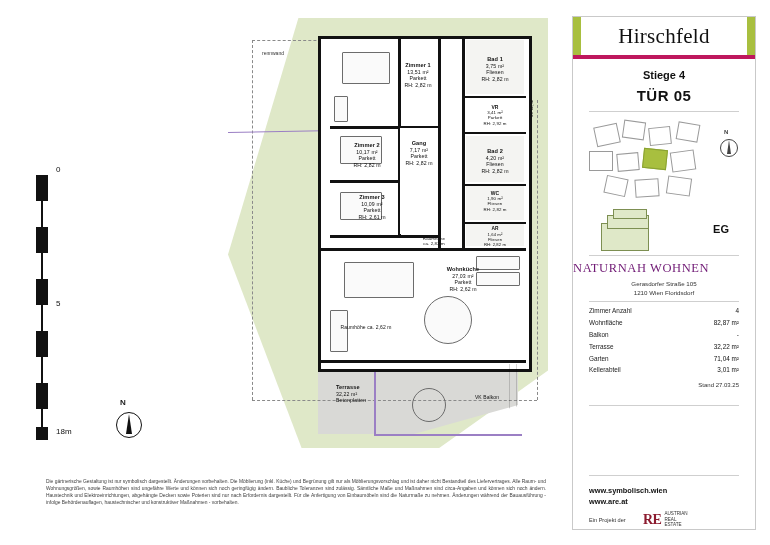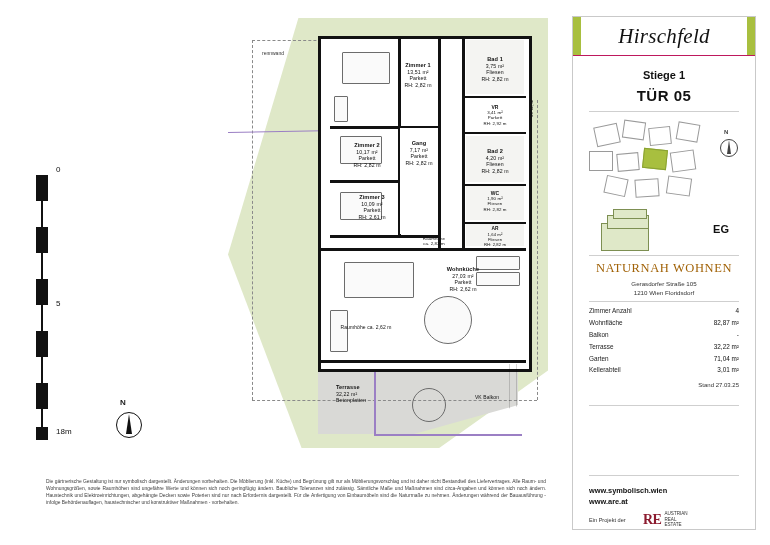--- a/index.html
+++ b/index.html
@@ -83,21 +83,21 @@
   .compass .n{position:absolute;left:12px;top:0;font-size:8px;font-weight:bold;}
 
   
   .legal{
     position:absolute;left:46px;top:478px;width:500px;
     font-size:4.9px;line-height:1.45;color:#3c3c3c;text-align:justify;
   }
 
   
   .panel{position:absolute;left:572px;top:16px;width:182px;height:512px;border:1px solid #c9c9c9;background:#fff;}
-  .brandbar{position:absolute;left:0;top:0;width:100%;height:38px;border-bottom:1px solid #be185d;font-style:italic;}
+  .brandbar{position:absolute;left:0;top:0;width:100%;height:38px;border-bottom:4px solid #be185d;}
   .brand-green{position:absolute;left:0;top:0;width:8px;height:38px;background:#a8bf3f;}
   .brand-green2{position:absolute;right:0;top:0;width:8px;height:38px;background:#a8bf3f;}
   .brand-txt{
     position:absolute;left:0;top:0;width:182px;height:38px;
     display:flex;align-items:center;justify-content:center;
     font-family:"Liberation Serif", serif;font-size:21px;letter-spacing:.3px;color:#111;
   }
   .stiege{position:absolute;left:0;top:52px;width:182px;text-align:center;font-size:11px;font-weight:bold;color:#111;}
   .tur{position:absolute;left:0;top:70px;width:182px;text-align:center;font-size:15px;font-weight:bold;color:#111;letter-spacing:.5px;}
   .rule{position:absolute;left:16px;width:150px;height:1px;background:#cfcfcf;}
@@ -108,21 +108,21 @@
   .kcompass{position:absolute;right:6px;top:10px;width:22px;height:28px;}
   .kcompass .c{position:absolute;left:3px;top:8px;width:16px;height:16px;border:1px solid #444;border-radius:50%;}
   .kcompass .nd{position:absolute;left:9.5px;top:9px;width:0;height:0;border-left:2px solid transparent;border-right:2px solid transparent;border-bottom:14px solid #444;}
   .kcompass .nl{position:absolute;left:7px;top:-2px;font-size:6px;font-weight:bold;color:#444;}
 
   .bldgicon{position:absolute;left:24px;top:192px;width:60px;height:42px;}
   .bi{position:absolute;background:#dfe8c8;border:0.8px solid #7d8f52;}
 
   .eg{position:absolute;right:26px;top:206px;font-size:11px;font-weight:bold;color:#111;}
 
-  .naturnah{position:absolute;left:0;top:244px;width:182px;text-align:center;font-family:"Liberation Serif", serif;font-size:12.5px;letter-spacing:.6px;color:#a16207;}
+  .naturnah{position:absolute;left:0;top:244px;width:182px;font-family:"Liberation Serif", serif;font-size:12.5px;letter-spacing:.6px;color:#701a75;}
   .addr{position:absolute;left:0;top:262px;width:182px;text-align:center;font-size:6.2px;line-height:1.5;color:#333;}
 
   .facts{position:absolute;left:16px;top:288px;width:150px;font-size:6.4px;color:#222;}
   .fact{display:flex;justify-content:space-between;padding:2.4px 0;}
   .fact .k{color:#222;}
   .fact .v{color:#111;}
   .stand{position:absolute;right:16px;top:365px;font-size:6px;color:#333;}
 
   .web{position:absolute;left:16px;top:468px;font-size:7.4px;font-weight:bold;color:#111;line-height:1.5;}
   .proj{position:absolute;left:16px;top:500px;font-size:5.6px;color:#333;}
@@ -295,21 +295,21 @@
   </div>
 
   <div class="panel">
 
     <div class="brandbar">
       <div class="brand-green"></div>
       <div class="brand-green2"></div>
       <div class="brand-txt">Hirschfeld</div>
     </div>
 
-    <div class="stiege">Stiege 1</div>
+    <div class="stiege">Stiege 4</div>
     <div class="tur">TÜR 05</div>
     <div class="rule" style="top:94px;"></div>
 
     <div class="keymap">
       <div class="kblk" style="left:12px;top:4px;width:22px;height:18px;transform:rotate(-12deg);"></div>
       <div class="kblk" style="left:40px;top:0px;width:20px;height:16px;transform:rotate(8deg);"></div>
       <div class="kblk" style="left:66px;top:6px;width:20px;height:16px;transform:rotate(-6deg);"></div>
       <div class="kblk" style="left:94px;top:2px;width:20px;height:16px;transform:rotate(10deg);"></div>
       <div class="kblk" style="left:6px;top:30px;width:22px;height:18px;"></div>
       <div class="kblk" style="left:34px;top:32px;width:20px;height:16px;transform:rotate(-5deg);"></div>

